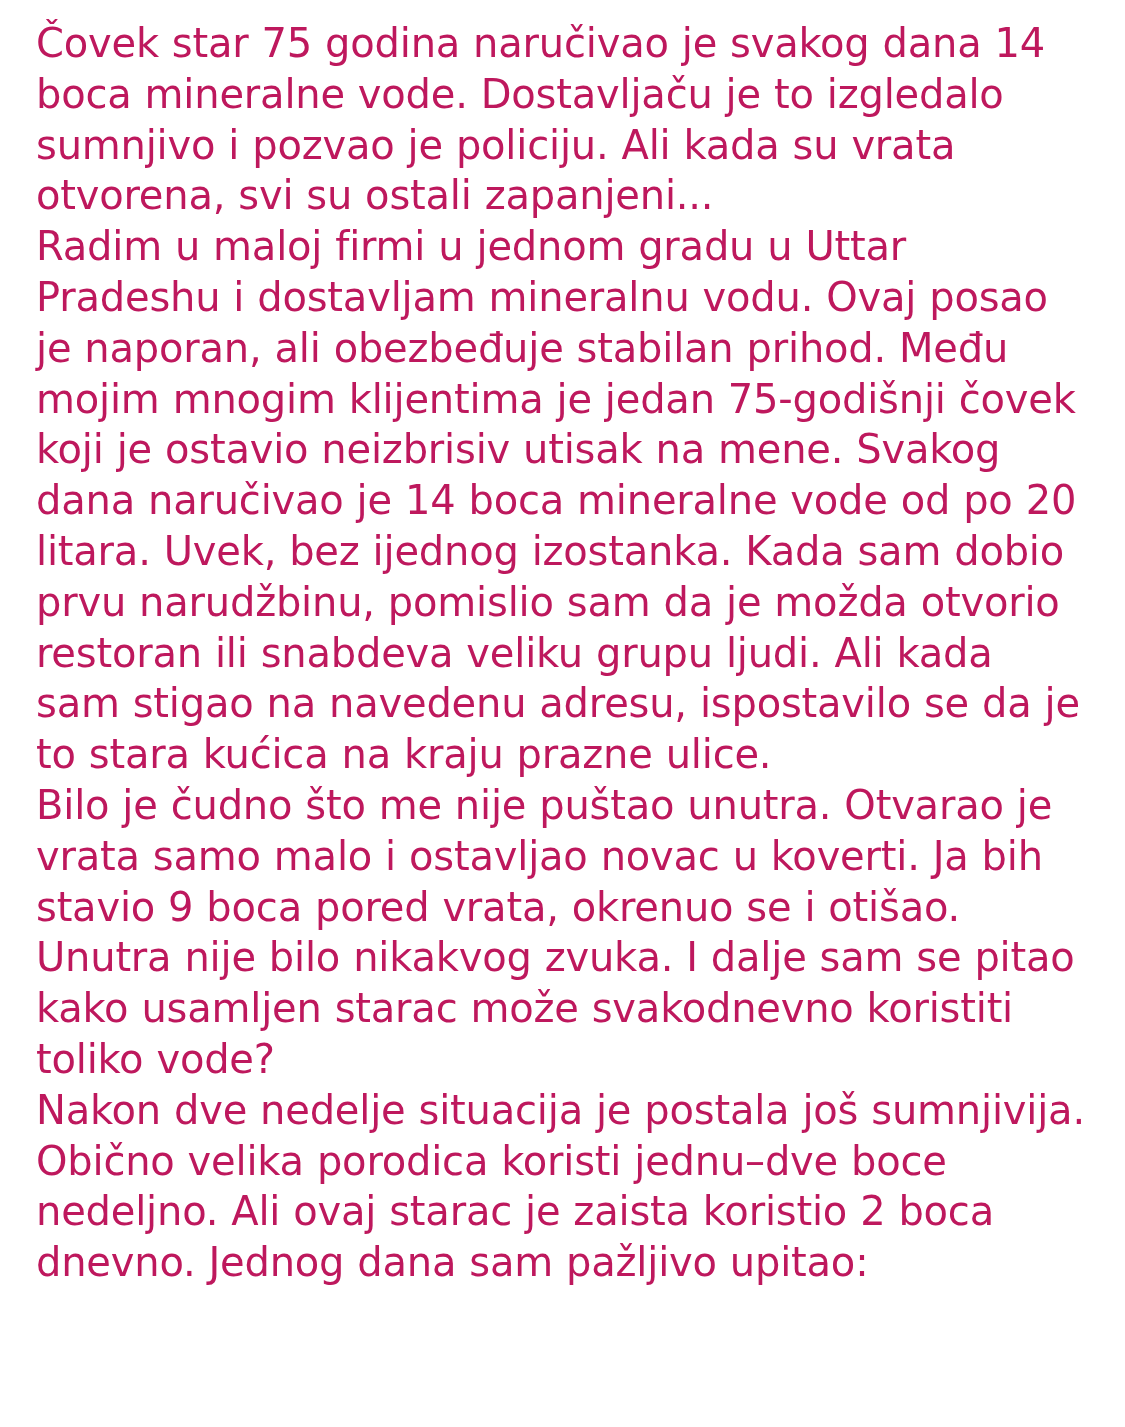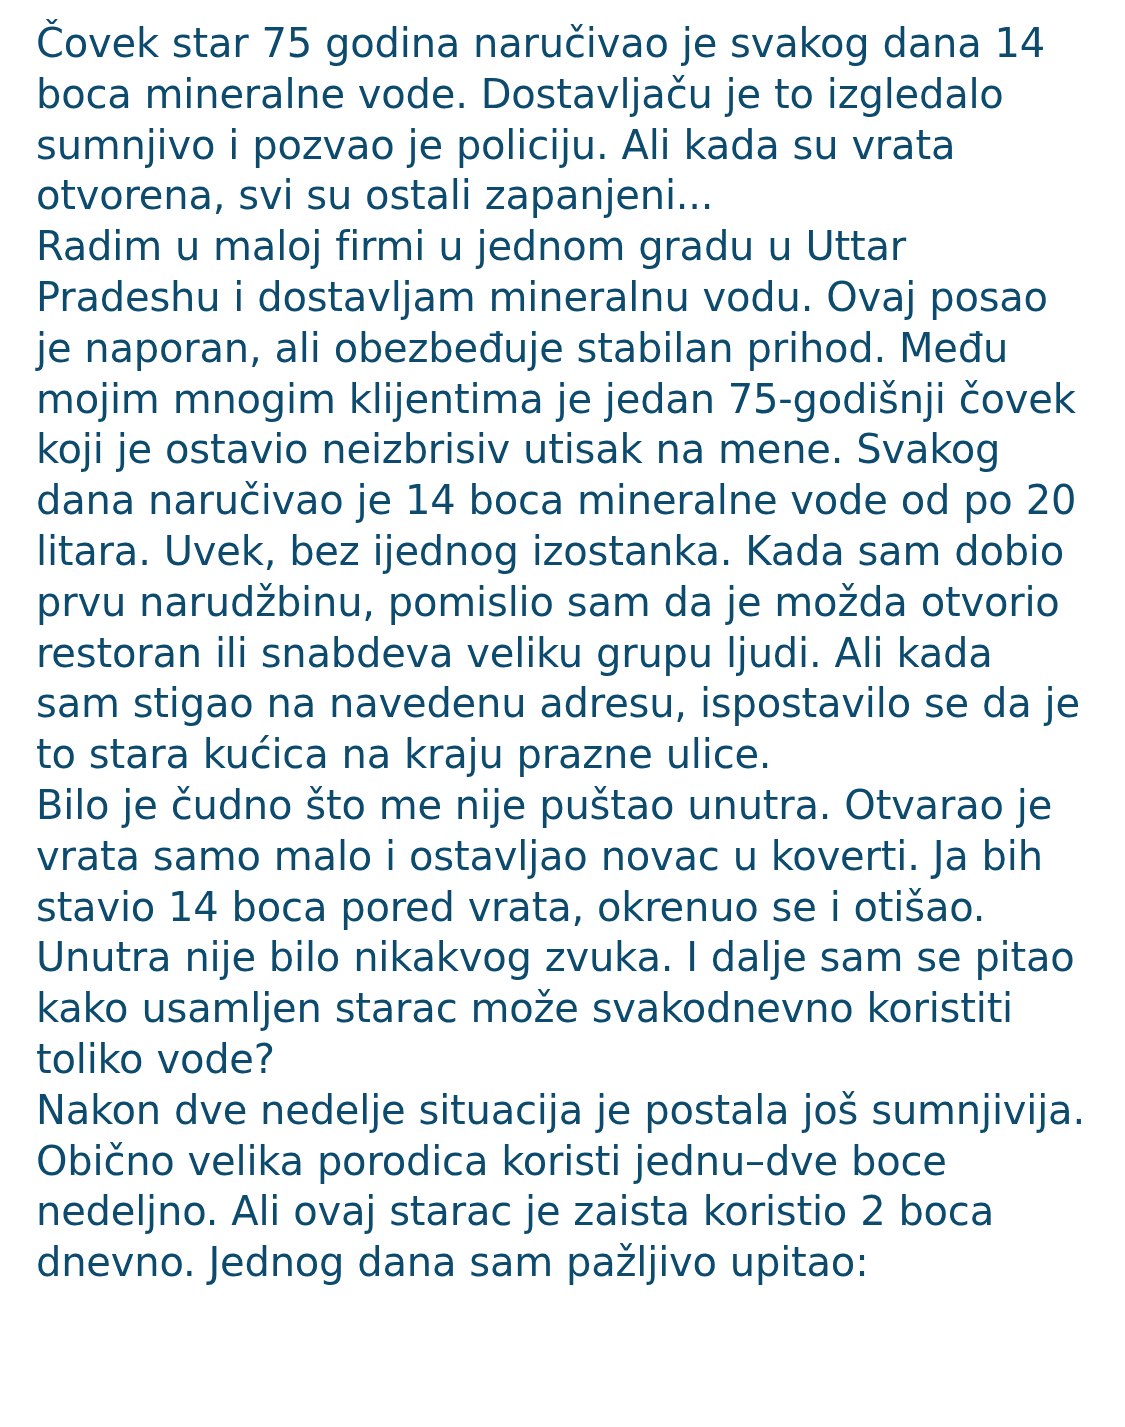--- a/index.html
+++ b/index.html
@@ -14,27 +14,27 @@
     font-family: "DejaVu Sans", sans-serif;
   }
   .article {
     padding: 18px 36px 0 36px;
     box-sizing: border-box;
     width: 1125px;
   }
   .para {
     font-size: 40px;
     line-height: 1.27;
-    color: #0c4a6e;
+    color: #be185d;
     margin: 0;
     letter-spacing: -0.2px;
     word-spacing: 0.5px;
   }
 </style>
 </head>
 <body>
 
 <div class="article">
   <p class="para">Čovek star 75 godina naručivao je svakog dana 14 boca mineralne vode. Dostavljaču je to izgledalo sumnjivo i pozvao je policiju. Ali kada su vrata otvorena, svi su ostali zapanjeni...</p>
   <p class="para">Radim u maloj firmi u jednom gradu u Uttar Pradeshu i dostavljam mineralnu vodu. Ovaj posao je naporan, ali obezbeđuje stabilan prihod. Među mojim mnogim klijentima je jedan 75-godišnji čovek koji je ostavio neizbrisiv utisak na mene. Svakog dana naručivao je 14 boca mineralne vode od po 20 litara. Uvek, bez ijednog izostanka. Kada sam dobio prvu narudžbinu, pomislio sam da je možda otvorio restoran ili snabdeva veliku grupu ljudi. Ali kada sam stigao na navedenu adresu, ispostavilo se da je to stara kućica na kraju prazne ulice.</p>
-  <p class="para">Bilo je čudno što me nije puštao unutra. Otvarao je vrata samo malo i ostavljao novac u koverti. Ja bih stavio 14 boca pored vrata, okrenuo se i otišao. Unutra nije bilo nikakvog zvuka. I dalje sam se pitao kako usamljen starac može svakodnevno koristiti toliko vode?</p>
+  <p class="para">Bilo je čudno što me nije puštao unutra. Otvarao je vrata samo malo i ostavljao novac u koverti. Ja bih stavio 9 boca pored vrata, okrenuo se i otišao. Unutra nije bilo nikakvog zvuka. I dalje sam se pitao kako usamljen starac može svakodnevno koristiti toliko vode?</p>
   <p class="para">Nakon dve nedelje situacija je postala još sumnjivija. Obično velika porodica koristi jednu–dve boce nedeljno. Ali ovaj starac je zaista koristio 2 boca dnevno. Jednog dana sam pažljivo upitao:</p>
 </div>
 
 </body></html>

